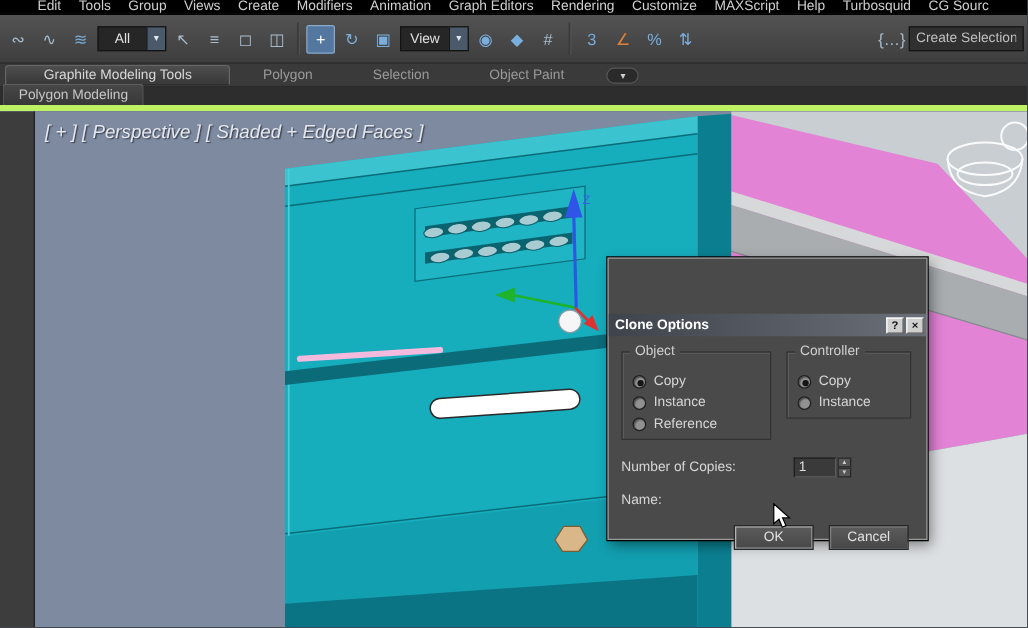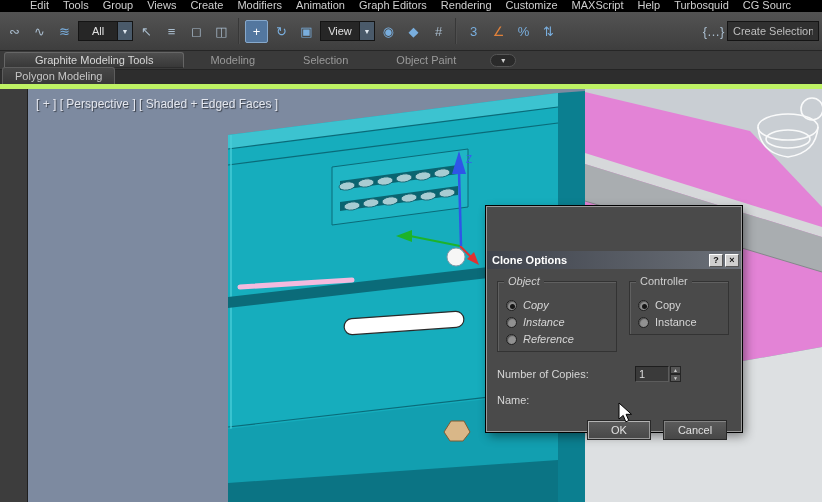--- a/index.html
+++ b/index.html
@@ -38,36 +38,36 @@
              color:#cfcfcf;font-size:8px;display:flex;align-items:center;justify-content:center;margin-left:8px;}
   .ribbon-subrow{height:19px;background:#2d2d2d;border-bottom:5px solid #bef264;display:flex;align-items:flex-end;}
   .subtab{background:linear-gradient(#474747,#383838);border:1px solid #5d5d5d;border-bottom:none;
           border-radius:3px 3px 0 0;color:#c6c6c6;font-size:11px;padding:2px 12px;margin-left:2px;}
 
   
   .viewport{position:relative;width:822px;height:413px;overflow:hidden;background:#7d8aa0;}
   .scene{position:absolute;left:0;top:0;z-index:1;}
   .left-strip{position:absolute;left:0;top:0;width:28px;height:100%;background:#3d3d3d;
               border-right:1px solid #1f1f1f;z-index:5;}
-  .vp-label{position:absolute;left:36px;top:8px;color:#e4e7ef;font-size:12px;z-index:6;
-            text-shadow:1px 1px 1px rgba(0,0,0,.55);}
+  .vp-label{position:absolute;left:36px;top:8px;color:#e4e7ef;font-size:15px;z-index:6;
+            text-shadow:1px 1px 1px rgba(0,0,0,.55);font-style:italic;}
 
   
   .dialog{position:absolute;left:486px;top:206px;width:256px;height:226px;background:#4a4a4a;
           border:1px solid #9b9b9b;box-shadow:0 0 0 1px #000,3px 4px 10px rgba(0,0,0,.45);z-index:40;}
   .dlg-title{height:18px;background:linear-gradient(90deg,#3f434c,#6b7078);display:flex;align-items:center;padding:0 2px 0 5px;margin-top:44px;}
   .dlg-title-text{color:#fff;font-size:11px;font-weight:bold;flex:1;}
   .dlg-tbtn{width:14px;height:13px;background:#cfcfcf;border:1px solid #fff;border-right-color:#555;
             border-bottom-color:#555;color:#111;font-size:9px;font-weight:bold;line-height:11px;
             text-align:center;margin-left:2px;}
   .dlg-body{padding:0 10px;}
   .groups-row{display:flex;gap:12px;margin-top:12px;align-items:flex-start;}
   .group{position:relative;border:1px solid #333;box-shadow:inset 1px 1px 0 rgba(255,255,255,.12);
          padding:12px 8px 6px 8px;}
-  .group-obj{width:120px;font-style:italic;}
+  .group-obj{width:120px;}
   .group-ctl{width:100px;}
   .group-label{position:absolute;top:-7px;left:6px;background:#4a4a4a;padding:0 4px;font-size:11px;color:#cfcfcf;}
   .radio-row{display:flex;align-items:flex-end;gap:6px;height:17px;}
   .radio{width:11px;height:11px;border-radius:50%;background:#919191;border:1px solid #1f1f1f;
          box-shadow:inset 1px 1px 1px rgba(0,0,0,.45);position:relative;flex:none;}
   .radio.selected::after{content:"";position:absolute;left:3px;top:3px;width:5px;height:5px;border-radius:50%;background:#151515;}
   .radio-label{color:#d6d6d6;font-size:11px;}
   .copies-row{display:flex;align-items:center;margin-top:14px;}
   .copies-label{color:#d6d6d6;font-size:11px;}
   .spinner{margin-left:auto;margin-right:50px;display:flex;align-items:center;}
@@ -137,21 +137,21 @@
     <div class="tb-icon blue">%</div>
     <div class="tb-icon blue">⇅</div>
     <div class="tb-right">
       <div class="tb-icon">{…}</div>
       <input class="tb-field" value="Create Selection S" style="">
     </div>
   </div>
 
   <div class="ribbon-tabs">
     <div class="rtab active">Graphite Modeling Tools</div>
-    <div class="rtab">Modeling</div>
+    <div class="rtab">Polygon</div>
     <div class="rtab">Selection</div>
     <div class="rtab">Object Paint</div>
     <div class="ribbon-dd">▾</div>
   </div>
   <div class="ribbon-subrow">
     <div class="subtab">Polygon Modeling</div>
   </div>
 
   <div class="viewport">
     <svg class="scene" width="822" height="413" viewBox="0 0 822 413">

